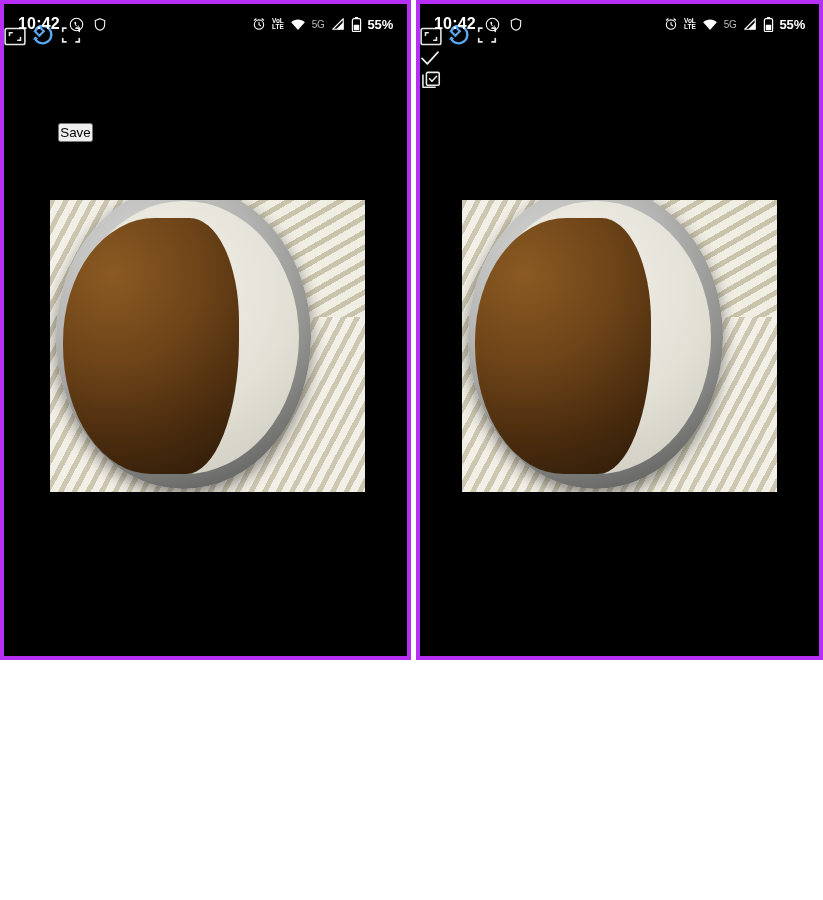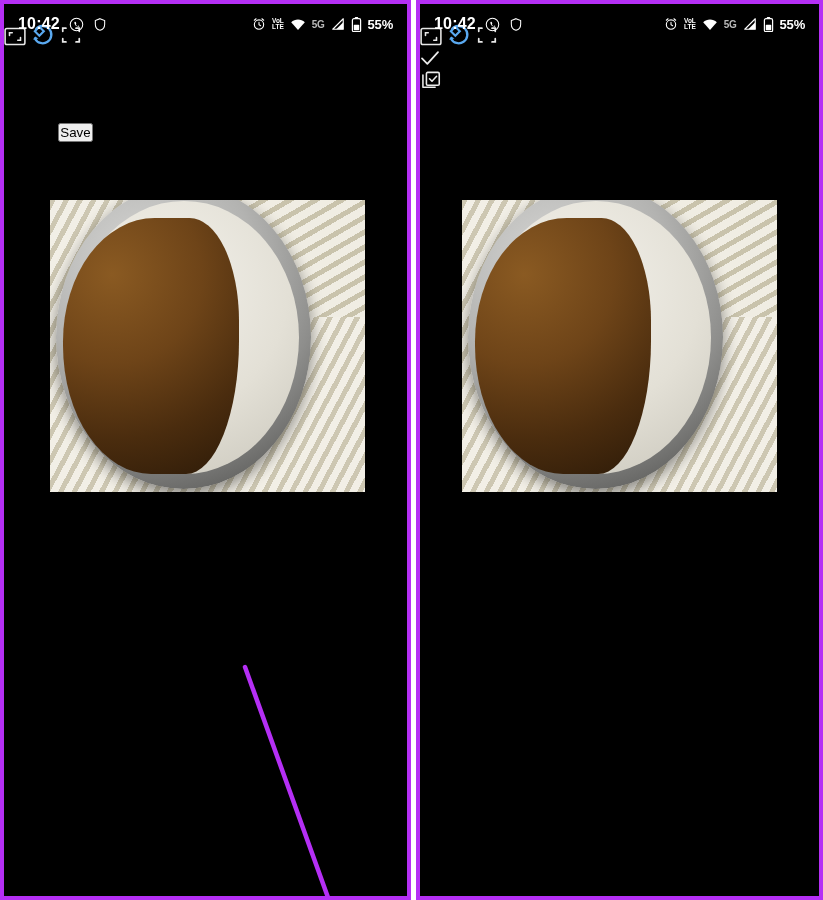--- a/index.html
+++ b/index.html
@@ -7,21 +7,21 @@
     width:823px; height:900px;
     background:#000;
     font-family:"Liberation Sans", sans-serif;
     overflow:hidden;
   }
   .stage { position:relative; width:823px; height:900px; background:#ffffff; display:flex; }
 
   
   .panel {
     position:relative;
-    height:900px;
+    height:660px;
     background:#000;
     border:4px solid #b52ff5;
     overflow:hidden;
     flex:0 0 auto;
   }
   .panel-left  { width:411px; }
   .panel-gap   { width:5px; height:900px; background:#ffffff; flex:0 0 auto; }
   .panel-right { width:407px; }
 
   .screen { position:absolute; inset:0; background:#000; }
@@ -33,21 +33,21 @@
     padding:0 14px; color:#fff;
   }
   .sb-left { display:flex; align-items:center; gap:9px; }
   .sb-time { font-size:16px; font-weight:bold; letter-spacing:.2px; }
   .sb-right { display:flex; align-items:center; gap:6px; }
   .ico { display:inline-flex; align-items:center; justify-content:center; }
   .volte {
     display:flex; flex-direction:column; align-items:center;
     line-height:.85; font-size:6.5px; font-weight:bold; color:#fff;
   }
-  .g5 { font-size:10px; color:#b9b9b9; font-weight:700; letter-spacing:-.3px;text-align:center; }
+  .g5 { font-size:10px; color:#b9b9b9; font-weight:400; letter-spacing:-.3px;text-align:center; }
   .batt-pct { font-size:13px; font-weight:bold; letter-spacing:-.2px; }
 
   
   .cropwrap { position:absolute; }
   .photo {
     position:absolute; inset:0;
     background:#d9d4c4;
     overflow:hidden;
   }
   

